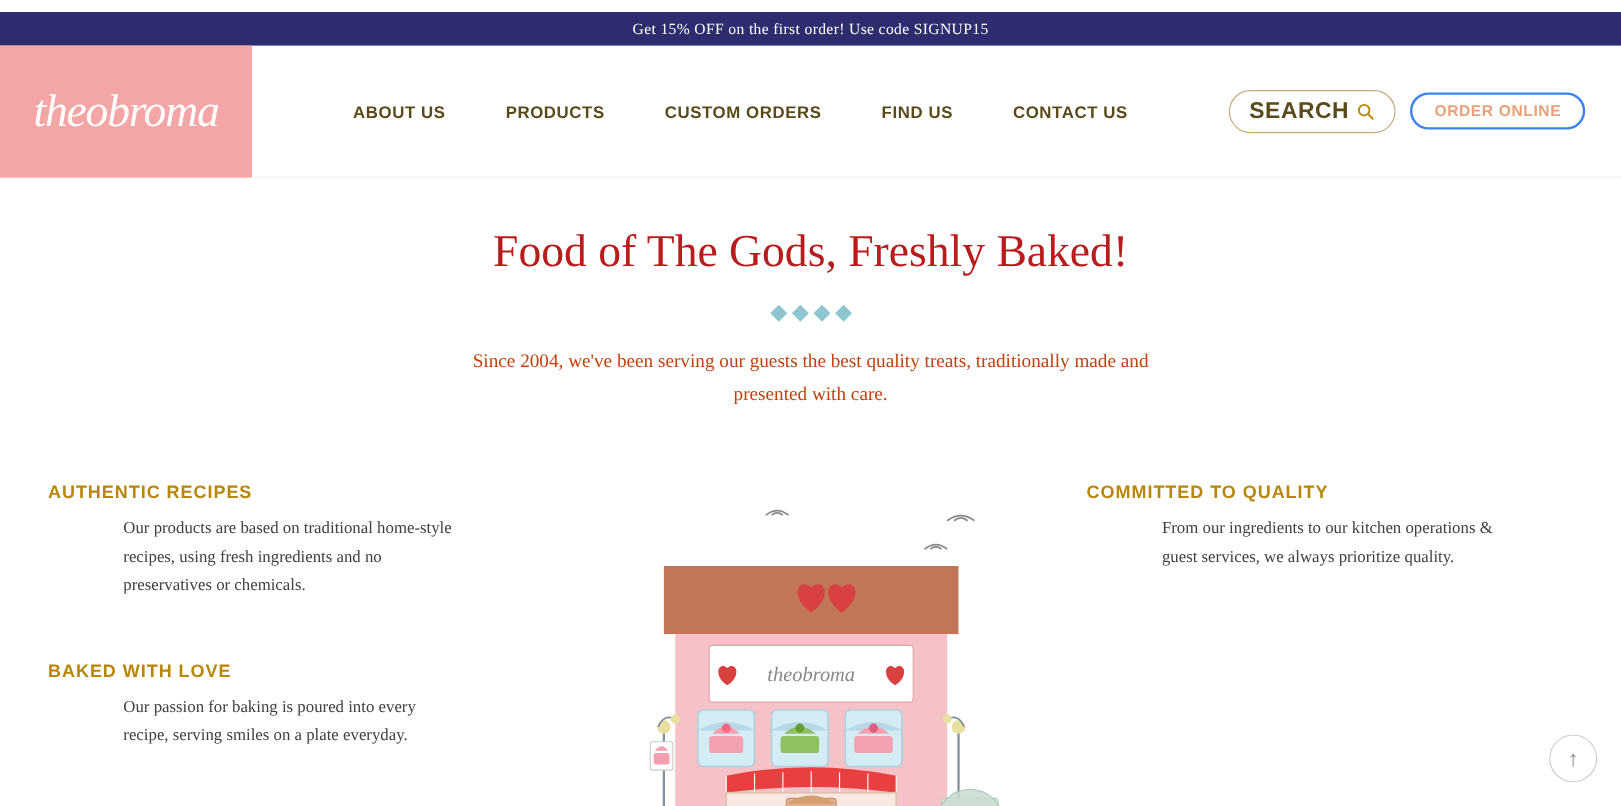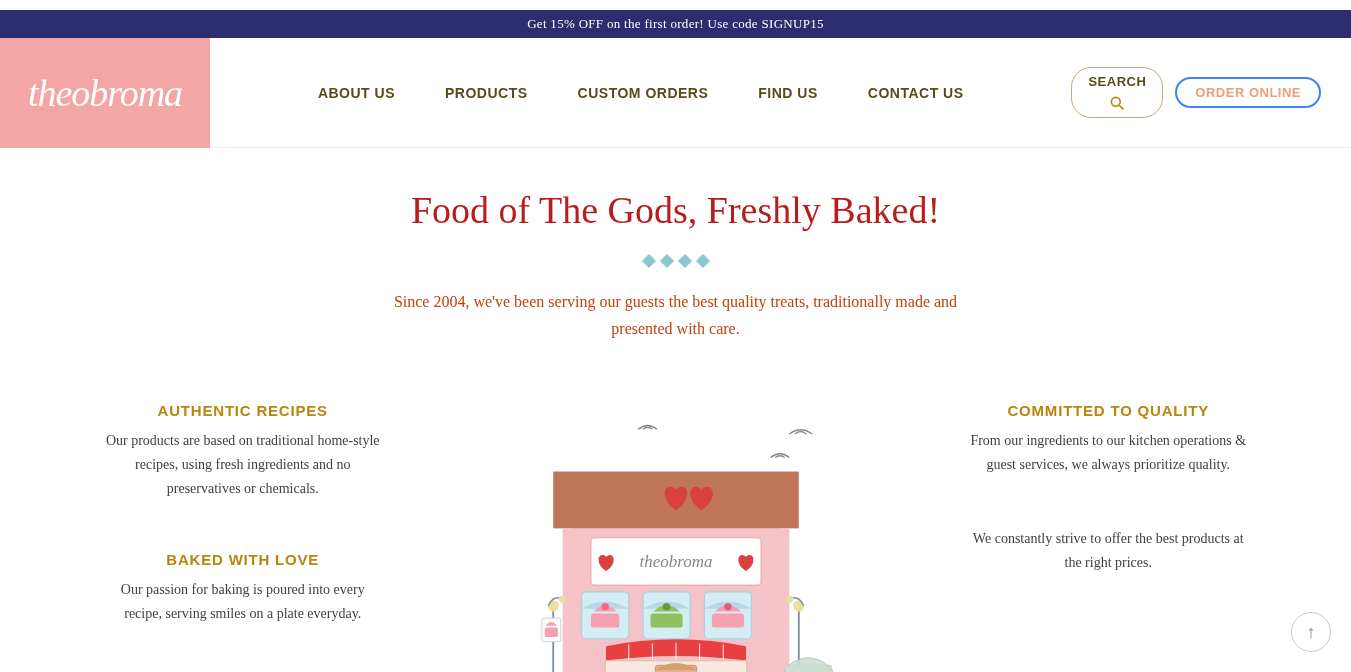--- a/index.html
+++ b/index.html
@@ -70,26 +70,25 @@
 
     .search-btn {
       border: 1.5px solid #c8a97a;
       border-radius: 20px;
       padding: 6px 16px;
       display: flex;
       align-items: center;
       gap: 6px;
       background: #fff;
       cursor: pointer;
-      font-size: 13px;
+      font-size: 19px;
       color: #5a4a1a;
       font-family: Arial, sans-serif;
       font-weight: 600;
       letter-spacing: 0.5px;
-      flex-direction: column;
     }
 
     .search-icon-svg {
       width: 16px;
       height: 16px;
     }
 
     .order-btn {
       border: 2px solid #3b82f6;
       border-radius: 20px;
@@ -149,21 +148,20 @@
     }
 
     
     .left-features {
       flex: 1;
       padding-top: 20px;
     }
 
     .feature-block {
       margin-bottom: 50px;
-      text-align: center;
     }
 
     .feature-title {
       font-family: Arial, sans-serif;
       font-size: 15px;
       font-weight: 800;
       color: #b8860b;
       letter-spacing: 0.8px;
       margin-bottom: 10px;
     }
@@ -389,19 +387,18 @@
       <text x="330" y="330" text-anchor="middle" font-family="Georgia, serif" font-size="9" fill="#4a7060">the gods</text>
     </svg>
   </div>
 
   <div class="right-features">
     <div class="feature-block">
       <div class="feature-title">COMMITTED TO QUALITY</div>
       <p class="feature-desc">From our ingredients to our kitchen operations &amp; guest services, we always prioritize quality.</p>
     </div>
     <div class="feature-block">
-      <p class="feature-desc">We constantly strive to offer the best products at the right prices.</p>
     </div>
   </div>
 
 </div>
 
 <div class="scroll-top">↑</div>
 
 </body></html>

